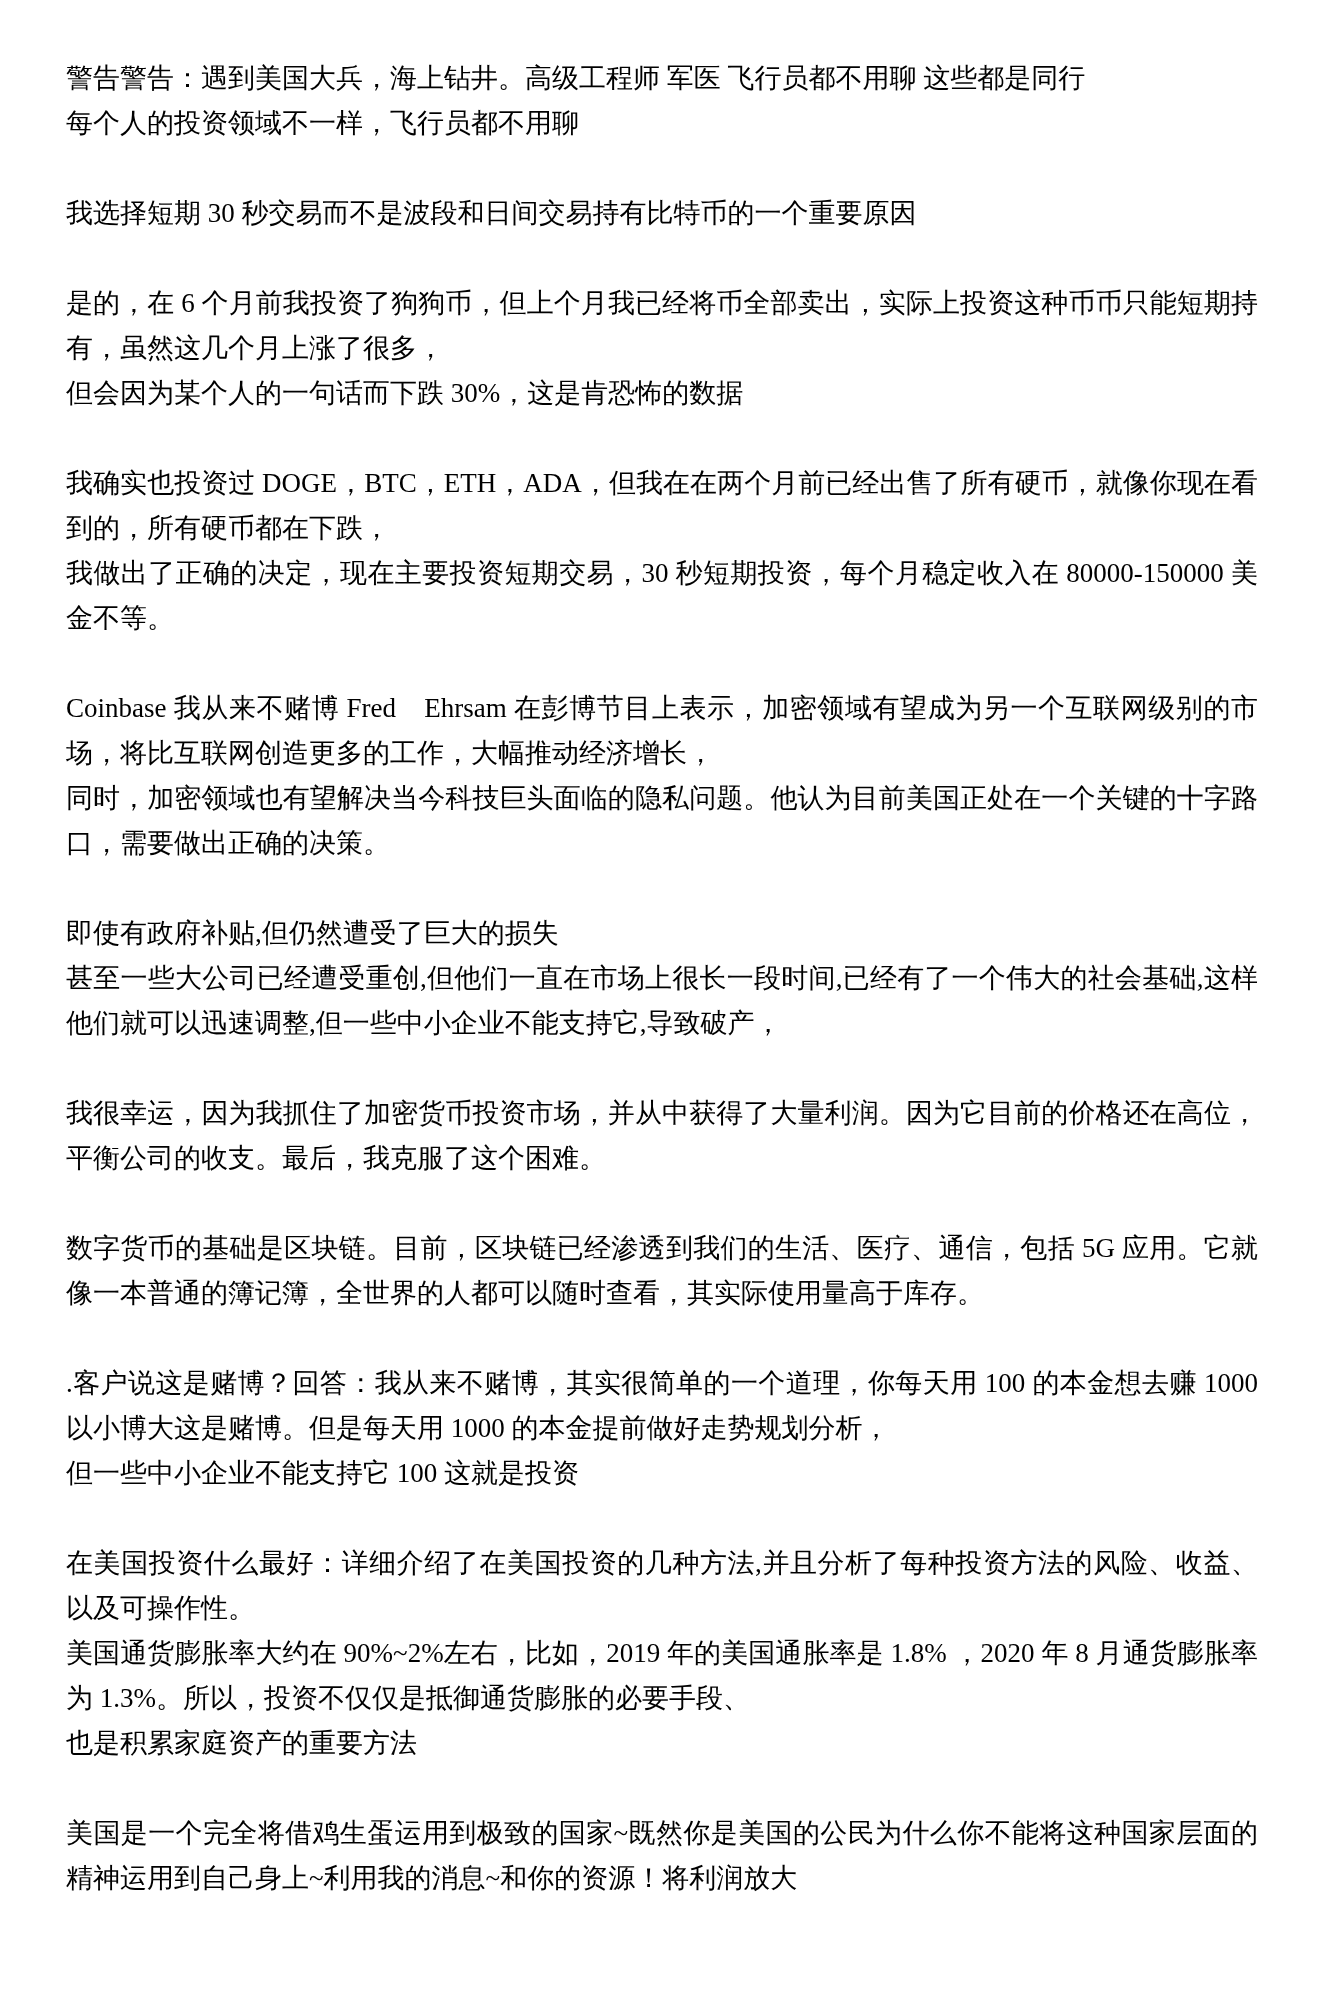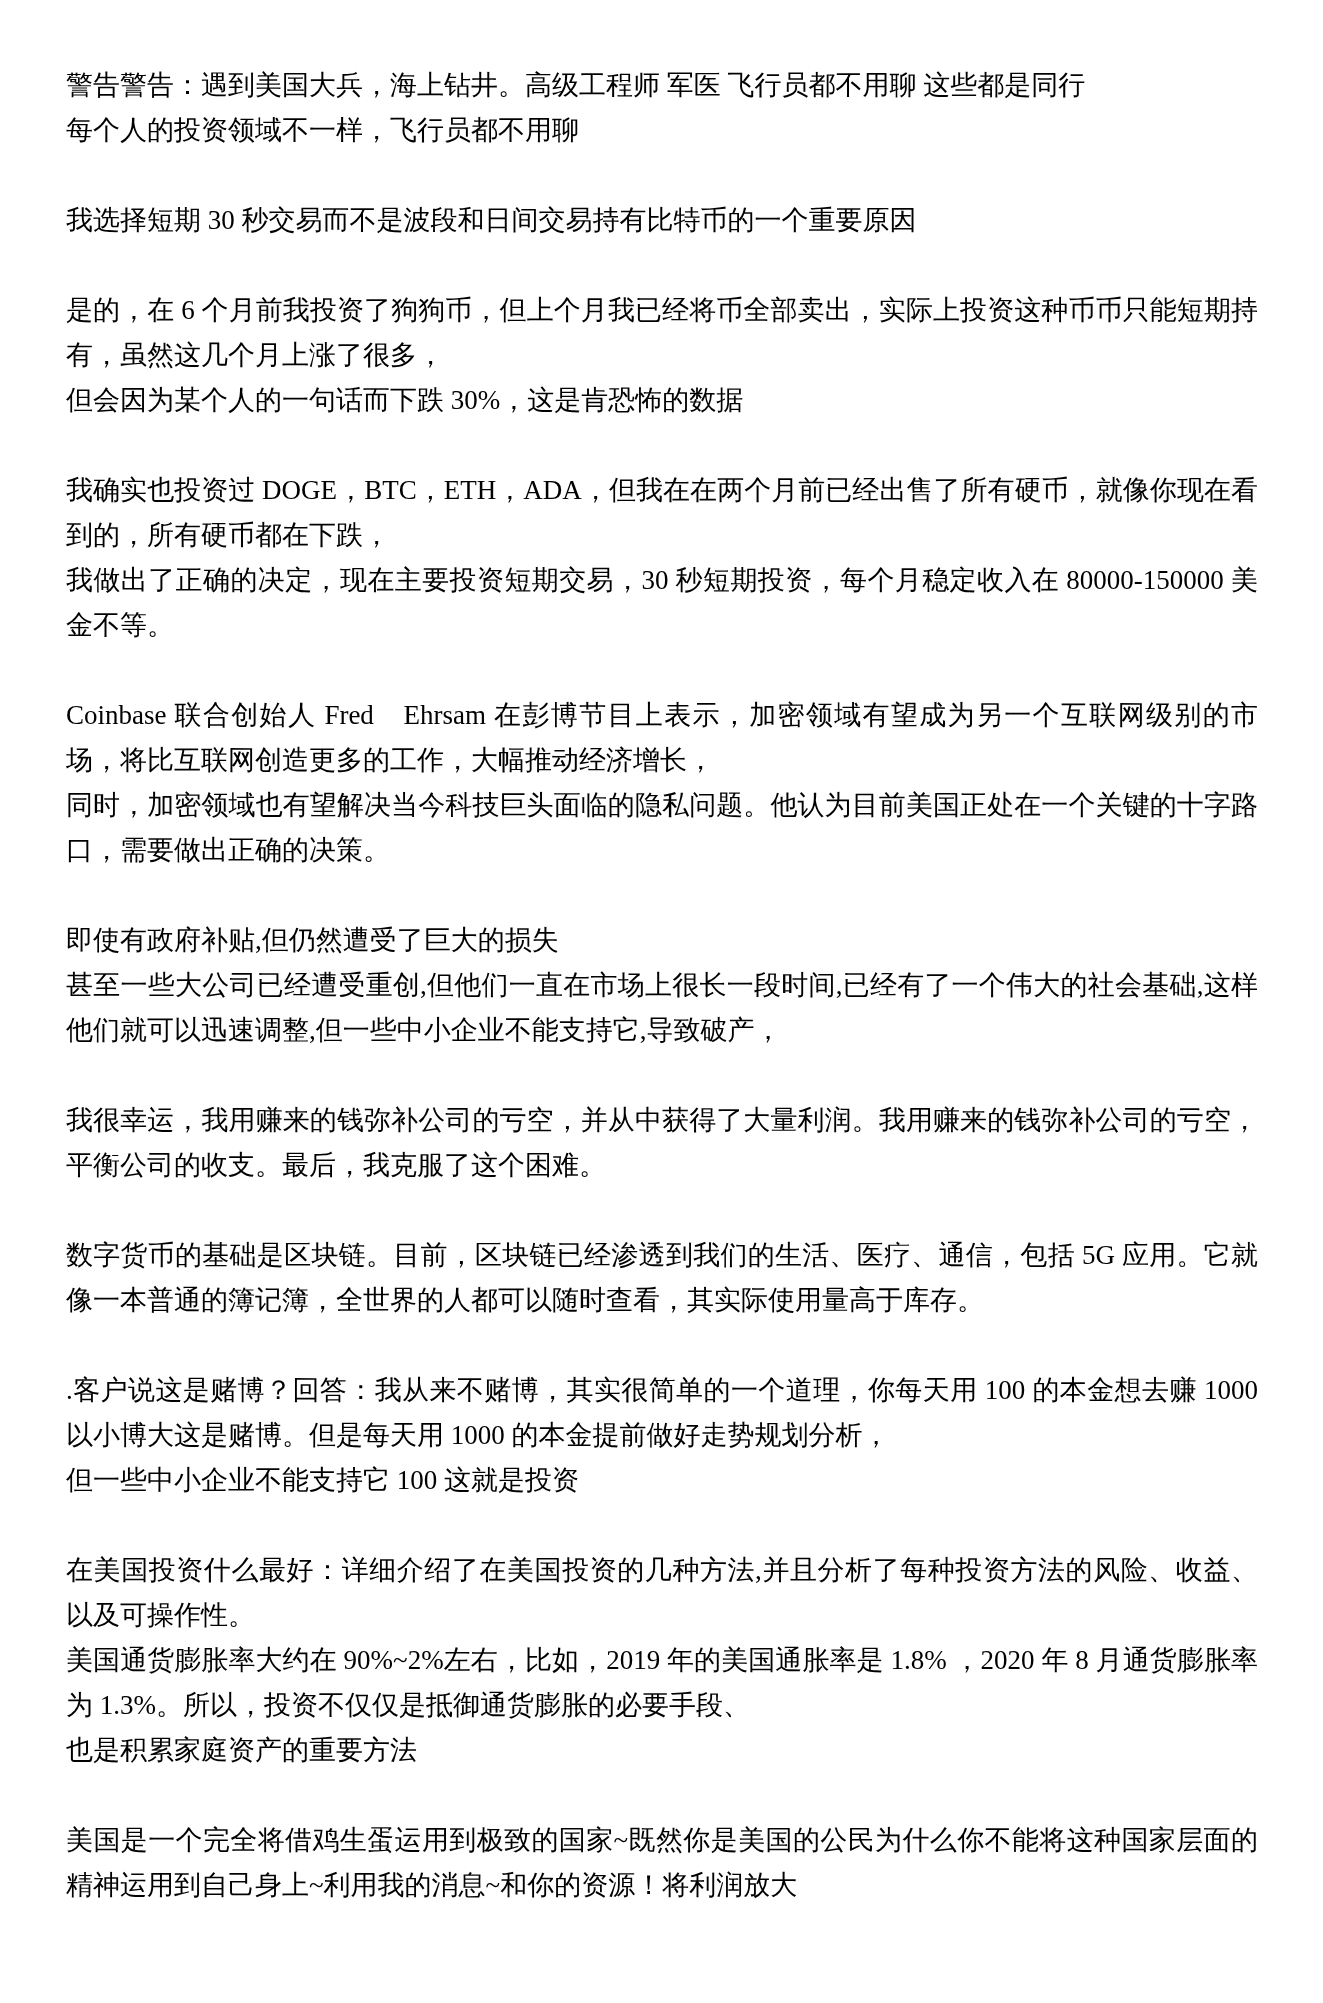--- a/index.html
+++ b/index.html
@@ -10,21 +10,21 @@
     font-family: "Liberation Serif", "DejaVu Serif", serif;
   }
   .page {
     width: 1323px;
     min-height: 2003px;
     box-sizing: border-box;
     background: #ffffff;
     padding: 52px 65px 40px 66px;
   }
   .paragraph {
-    margin: 11px 0 45px 0;
+    margin: 4px 0 45px 0;
   }
   .paragraph:last-child {
     margin-bottom: 0;
   }
   .chunk {
     font-size: 27px;
     line-height: 45px;
     text-align: justify;
     text-justify: inter-character;
     word-break: normal;
@@ -45,29 +45,29 @@
     </div>
     <div class="paragraph">
       <div class="chunk">是的，在 6 个月前我投资了狗狗币，但上个月我已经将币全部卖出，实际上投资这种币币只能短期持有，虽然这几个月上涨了很多，</div>
       <div class="chunk">但会因为某个人的一句话而下跌 30%，这是肯恐怖的数据</div>
     </div>
     <div class="paragraph">
       <div class="chunk">我确实也投资过 DOGE，BTC，ETH，ADA，但我在在两个月前已经出售了所有硬币，就像你现在看到的，所有硬币都在下跌，</div>
       <div class="chunk">我做出了正确的决定，现在主要投资短期交易，30 秒短期投资，每个月稳定收入在 80000-150000 美金不等。</div>
     </div>
     <div class="paragraph">
-      <div class="chunk">Coinbase 联合创始人 Fred　Ehrsam 在彭博节目上表示，加密领域有望成为另一个互联网级别的市场，将比互联网创造更多的工作，大幅推动经济增长，</div>
+      <div class="chunk">Coinbase 我从来不赌博 Fred　Ehrsam 在彭博节目上表示，加密领域有望成为另一个互联网级别的市场，将比互联网创造更多的工作，大幅推动经济增长，</div>
       <div class="chunk">同时，加密领域也有望解决当今科技巨头面临的隐私问题。他认为目前美国正处在一个关键的十字路口，需要做出正确的决策。</div>
     </div>
     <div class="paragraph">
       <div class="chunk">即使有政府补贴,但仍然遭受了巨大的损失</div>
       <div class="chunk">甚至一些大公司已经遭受重创,但他们一直在市场上很长一段时间,已经有了一个伟大的社会基础,这样他们就可以迅速调整,但一些中小企业不能支持它,导致破产，</div>
     </div>
     <div class="paragraph">
-      <div class="chunk">我很幸运，我用赚来的钱弥补公司的亏空，并从中获得了大量利润。我用赚来的钱弥补公司的亏空，平衡公司的收支。最后，我克服了这个困难。</div>
+      <div class="chunk">我很幸运，因为我抓住了加密货币投资市场，并从中获得了大量利润。因为它目前的价格还在高位，平衡公司的收支。最后，我克服了这个困难。</div>
     </div>
     <div class="paragraph">
       <div class="chunk">数字货币的基础是区块链。目前，区块链已经渗透到我们的生活、医疗、通信，包括 5G 应用。它就像一本普通的簿记簿，全世界的人都可以随时查看，其实际使用量高于库存。</div>
     </div>
     <div class="paragraph">
       <div class="chunk">.客户说这是赌博？回答：我从来不赌博，其实很简单的一个道理，你每天用 100 的本金想去赚 1000 以小博大这是赌博。但是每天用 1000 的本金提前做好走势规划分析，</div>
       <div class="chunk">但一些中小企业不能支持它 100 这就是投资</div>
     </div>
     <div class="paragraph">
       <div class="chunk">在美国投资什么最好：详细介绍了在美国投资的几种方法,并且分析了每种投资方法的风险、收益、以及可操作性。</div>

